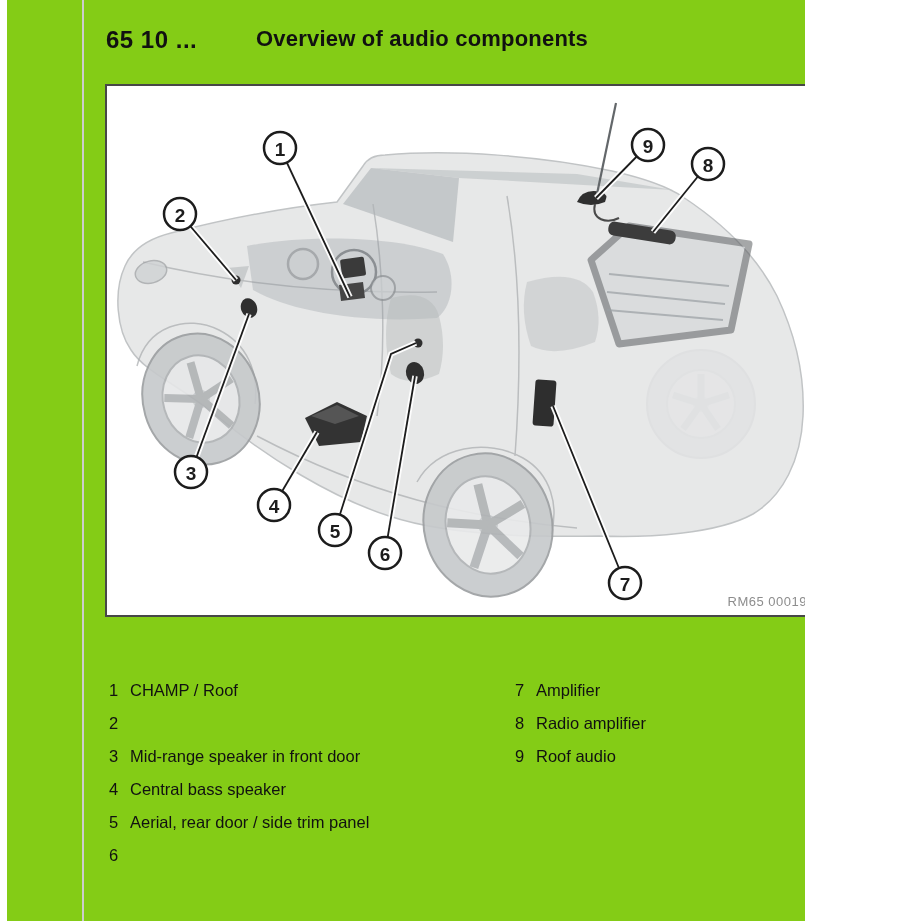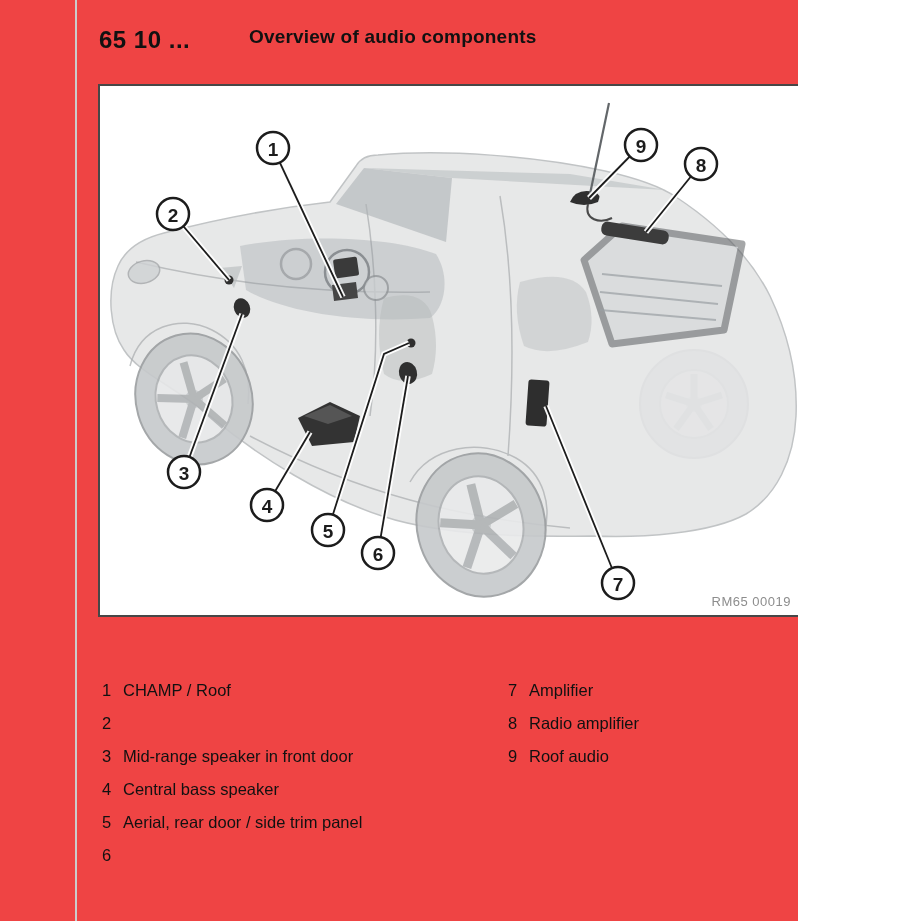--- a/index.html
+++ b/index.html
@@ -1,25 +1,25 @@
 <!DOCTYPE html>
 <html><head>
 <meta charset="utf-8">
 <style>
   html,body{margin:0;padding:0;background:#fff;}
-  .page{position:relative;width:798px;height:921px;background:#ef4444;overflow:hidden;
-        font-family:"Liberation Sans","DejaVu Sans",sans-serif;color:#111;}
+  .page{position:relative;width:798px;height:921px;background:#84cc16;overflow:hidden;
+        font-family:"Liberation Sans","DejaVu Sans",sans-serif;color:#111;margin-left:7px;}
   .page-rule{position:absolute;left:75px;top:0;width:2px;height:921px;background:#cccccc;}
   .hdr{position:absolute;top:26px;left:99px;width:780px;display:flex;}
   .hdr .code{font-size:24px;font-weight:bold;letter-spacing:.5px;width:150px;flex:0 0 150px;}
-  .hdr .title{font-size:19px;font-weight:bold;letter-spacing:.2px;}
+  .hdr .title{font-size:22px;font-weight:bold;letter-spacing:.2px;}
   .figure-box{position:absolute;left:98px;top:84px;width:715px;height:533px;
               border:2px solid #474747;background:#fff;box-sizing:border-box;}
   .figure-box svg{position:absolute;left:0;top:0;}
-  .figure-ref{position:absolute;right:20px;bottom:6px;font-size:13px;color:#8d8d8d;letter-spacing:.5px;}
+  .figure-ref{position:absolute;right:11px;bottom:6px;font-size:13px;color:#8d8d8d;letter-spacing:.5px;}
   .legend{position:absolute;font-size:16.5px;color:#111;}
   .legend-left{left:99px;top:674px;}
   .legend-right{left:505px;top:674px;}
   .lrow{display:flex;height:33px;align-items:center;}
   .lrow .num{width:15px;text-align:center;flex:0 0 15px;}
   .lrow .lbl{margin-left:9px;white-space:nowrap;}
   .co-num{font-size:19px;font-weight:bold;fill:#1c1c1c;}
 </style>
 </head>
 <body>

